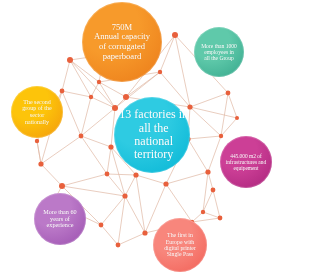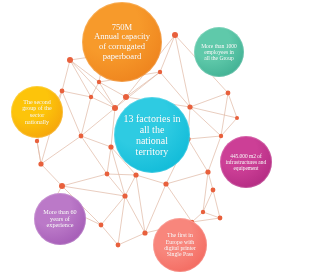--- a/index.html
+++ b/index.html
@@ -170,21 +170,21 @@
         <span class="bubble-label">More than 1000
 employees in
 all the Group</span>
       </div>
       <div class="bubble" style="left: 11px; top: 86px; width: 52px; height: 52px; font-size: 6px; background: radial-gradient(circle at 34% 28%, rgb(253, 196, 10) 0%, rgb(253, 196, 10) 38%, rgb(242, 151, 13) 100%); box-shadow: rgba(255, 255, 255, 0.18) 0px 0px 0px 1px inset;">
         <span class="bubble-label">The second
 group of the
 sector
 nationally</span>
       </div>
-      <div class="bubble" style="left: 114px; top: 97px; width: 76px; height: 76px; font-size: 10px; background: radial-gradient(circle at 34% 28%, rgb(46, 203, 226) 0%, rgb(46, 203, 226) 38%, rgb(4, 180, 212) 100%); box-shadow: rgba(255, 255, 255, 0.18) 0px 0px 0px 1px inset;">
+      <div class="bubble" style="left: 114px; top: 97px; width: 76px; height: 76px; font-size: 12px; background: radial-gradient(circle at 34% 28%, rgb(46, 203, 226) 0%, rgb(46, 203, 226) 38%, rgb(4, 180, 212) 100%); box-shadow: rgba(255, 255, 255, 0.18) 0px 0px 0px 1px inset; justify-content: flex-end;">
         <span class="bubble-label">13 factories in
 all the
 national
 territory</span>
       </div>
       <div class="bubble" style="left: 220px; top: 136px; width: 52px; height: 52px; font-size: 5.4px; background: radial-gradient(circle at 34% 28%, rgb(204, 63, 150) 0%, rgb(204, 63, 150) 38%, rgb(168, 35, 122) 100%); box-shadow: rgba(255, 255, 255, 0.18) 0px 0px 0px 1px inset;">
         <span class="bubble-label">445.000 m2 of
 infrastructures and
 equipement</span>
       </div>

